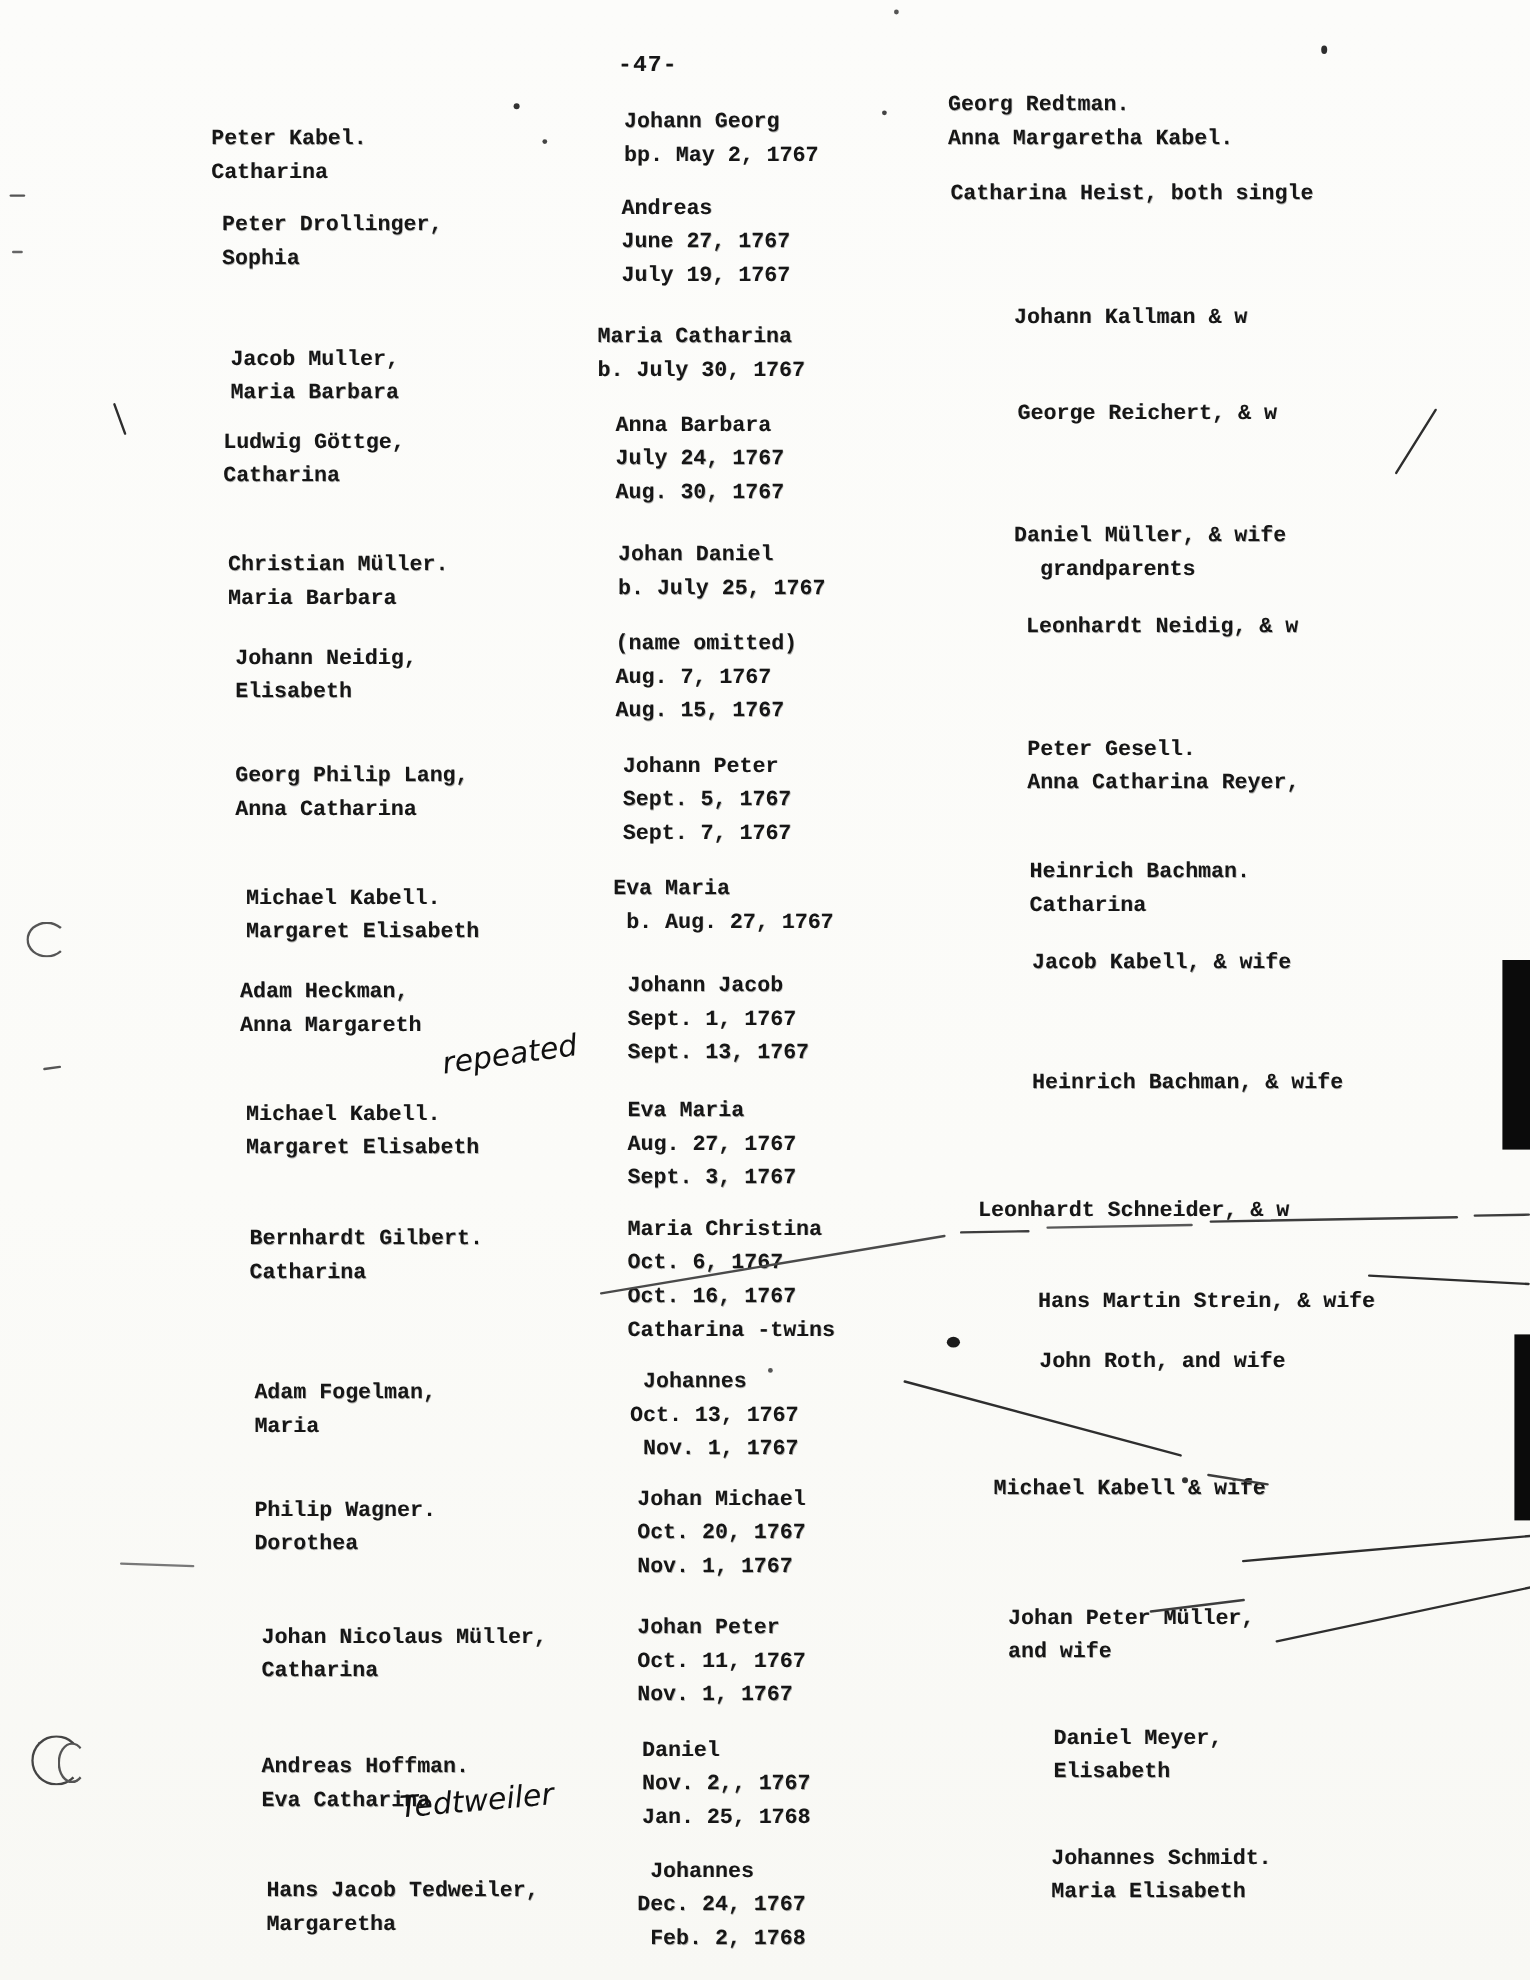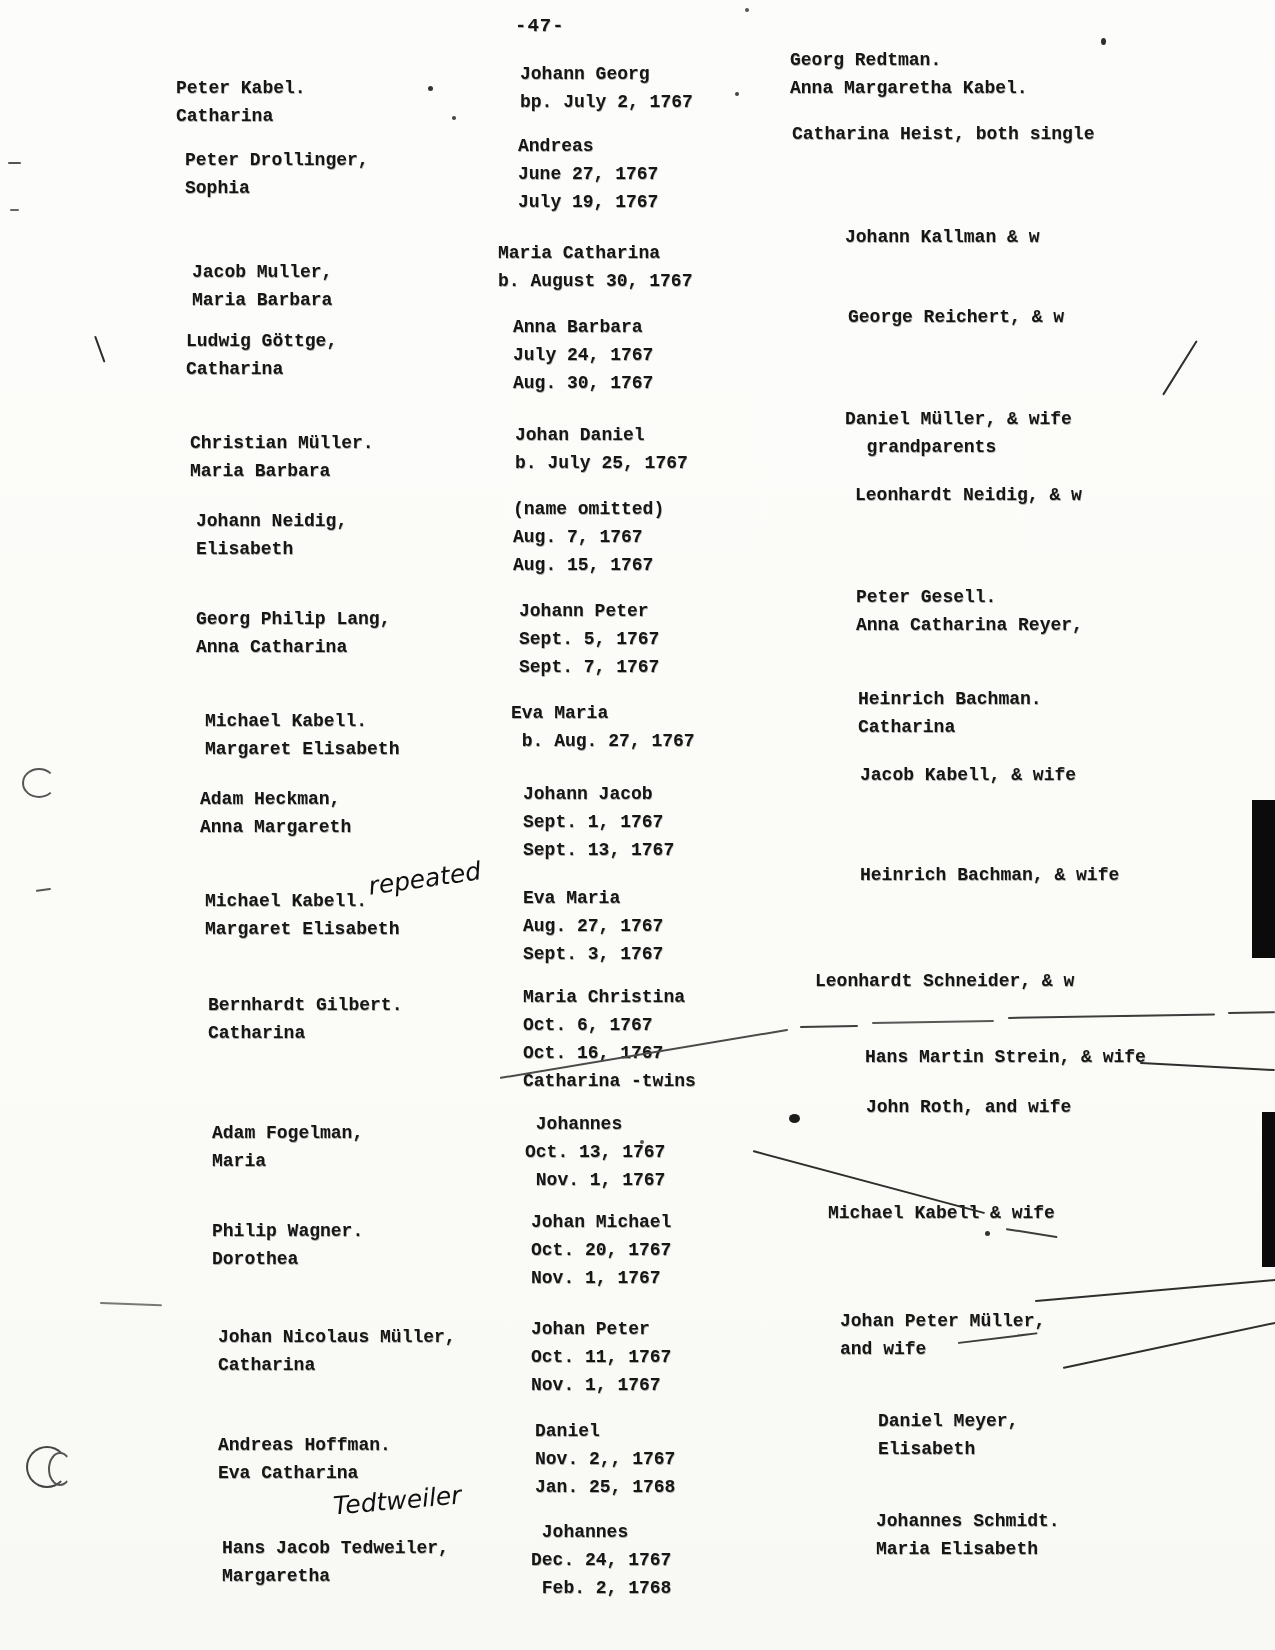--- a/index.html
+++ b/index.html
@@ -18,20 +18,21 @@
   .type{
     position:absolute;
     font-family:"Liberation Mono","DejaVu Sans Mono",monospace;
     font-weight:700;
     font-size:18px;
     line-height:28px;
     color:#161616;
     letter-spacing:0px;
     white-space:pre;
     text-shadow:0.5px 0.5px 0 rgba(25,25,25,0.35);
+    margin-top:28px;
   }
   .pg-num{
     font-size:19px;
     letter-spacing:1px;
   }
   .hand{
     position:absolute;
     font-family:"DejaVu Sans",sans-serif;
     font-style:italic;
     font-weight:500;
@@ -49,27 +50,27 @@
     border-radius:50%;
   }
 </style>
 </head>
 <body>
 
 <div class="sheet">
   <div class="type pg-num" style="left:515px;top:12px;">-47-</div>
   <div id="records-root">
       <div class="type" style="left: 176px; top: 74px;"><div>Peter Kabel.</div><div>Catharina</div></div>
-      <div class="type" style="left: 520px; top: 60px;"><div>Johann Georg</div><div>bp. July 2, 1767</div></div>
+      <div class="type" style="left: 520px; top: 60px;"><div>Johann Georg</div><div>bp. May 2, 1767</div></div>
       <div class="type" style="left: 790px; top: 46px;"><div>Georg Redtman.</div><div>Anna Margaretha Kabel.</div></div>
       <div class="type" style="left: 185px; top: 146px;"><div>Peter Drollinger,</div><div>Sophia</div></div>
       <div class="type" style="left: 518px; top: 132px;"><div>Andreas</div><div>June 27, 1767</div><div>July 19, 1767</div></div>
       <div class="type" style="left: 792px; top: 120px;"><div>Catharina Heist, both single</div></div>
       <div class="type" style="left: 192px; top: 258px;"><div>Jacob Muller,</div><div>Maria Barbara</div></div>
-      <div class="type" style="left: 498px; top: 239px;"><div>Maria Catharina</div><div>b. August 30, 1767</div></div>
+      <div class="type" style="left: 498px; top: 239px;"><div>Maria Catharina</div><div>b. July 30, 1767</div></div>
       <div class="type" style="left: 845px; top: 223px;"><div>Johann Kallman &amp; w</div></div>
       <div class="type" style="left: 186px; top: 327px;"><div>Ludwig Göttge,</div><div>Catharina</div></div>
       <div class="type" style="left: 513px; top: 313px;"><div>Anna Barbara</div><div>July 24, 1767</div><div>Aug. 30, 1767</div></div>
       <div class="type" style="left: 848px; top: 303px;"><div>George Reichert, &amp; w</div></div>
       <div class="type" style="left: 190px; top: 429px;"><div>Christian Müller.</div><div>Maria Barbara</div></div>
       <div class="type" style="left: 515px; top: 421px;"><div>Johan Daniel</div><div>b. July 25, 1767</div></div>
       <div class="type" style="left: 845px; top: 405px;"><div>Daniel Müller, &amp; wife</div><div>  grandparents</div></div>
       <div class="type" style="left: 196px; top: 507px;"><div>Johann Neidig,</div><div>Elisabeth</div></div>
       <div class="type" style="left: 513px; top: 495px;"><div>(name omitted)</div><div>Aug. 7, 1767</div><div>Aug. 15, 1767</div></div>
       <div class="type" style="left: 855px; top: 481px;"><div>Leonhardt Neidig, &amp; w</div></div>

